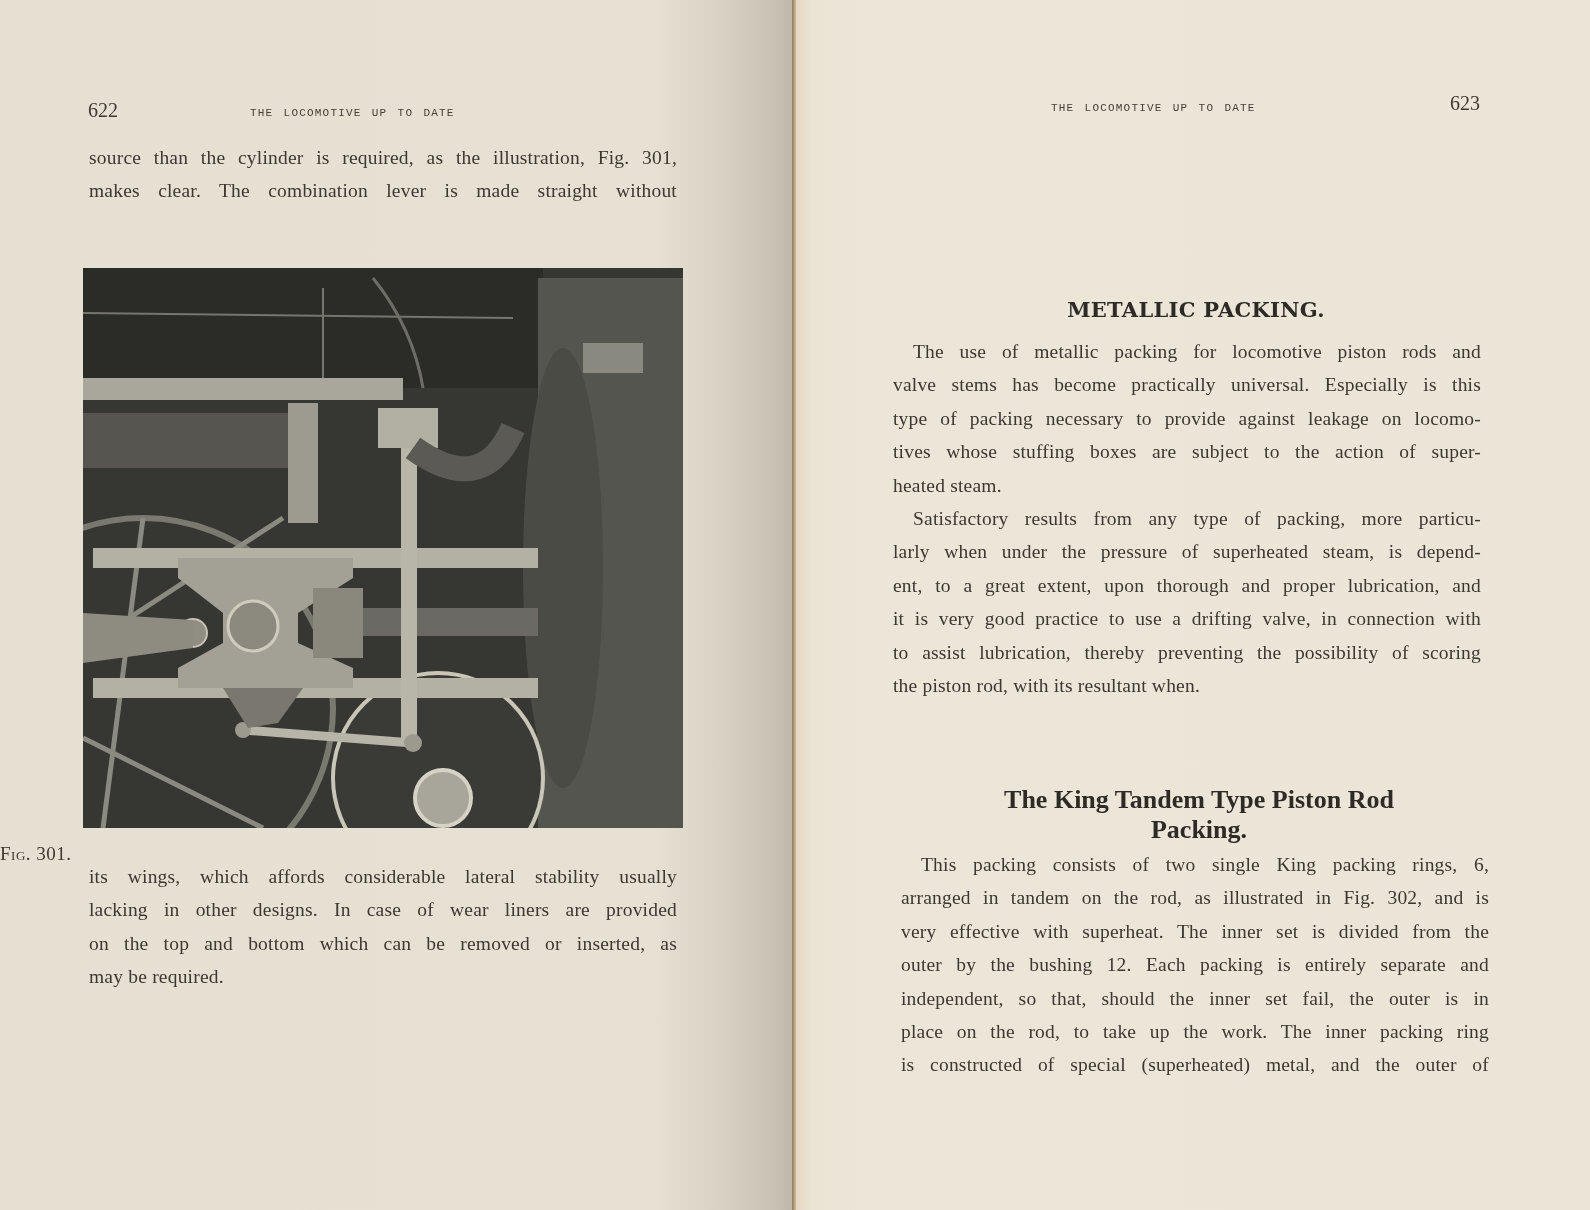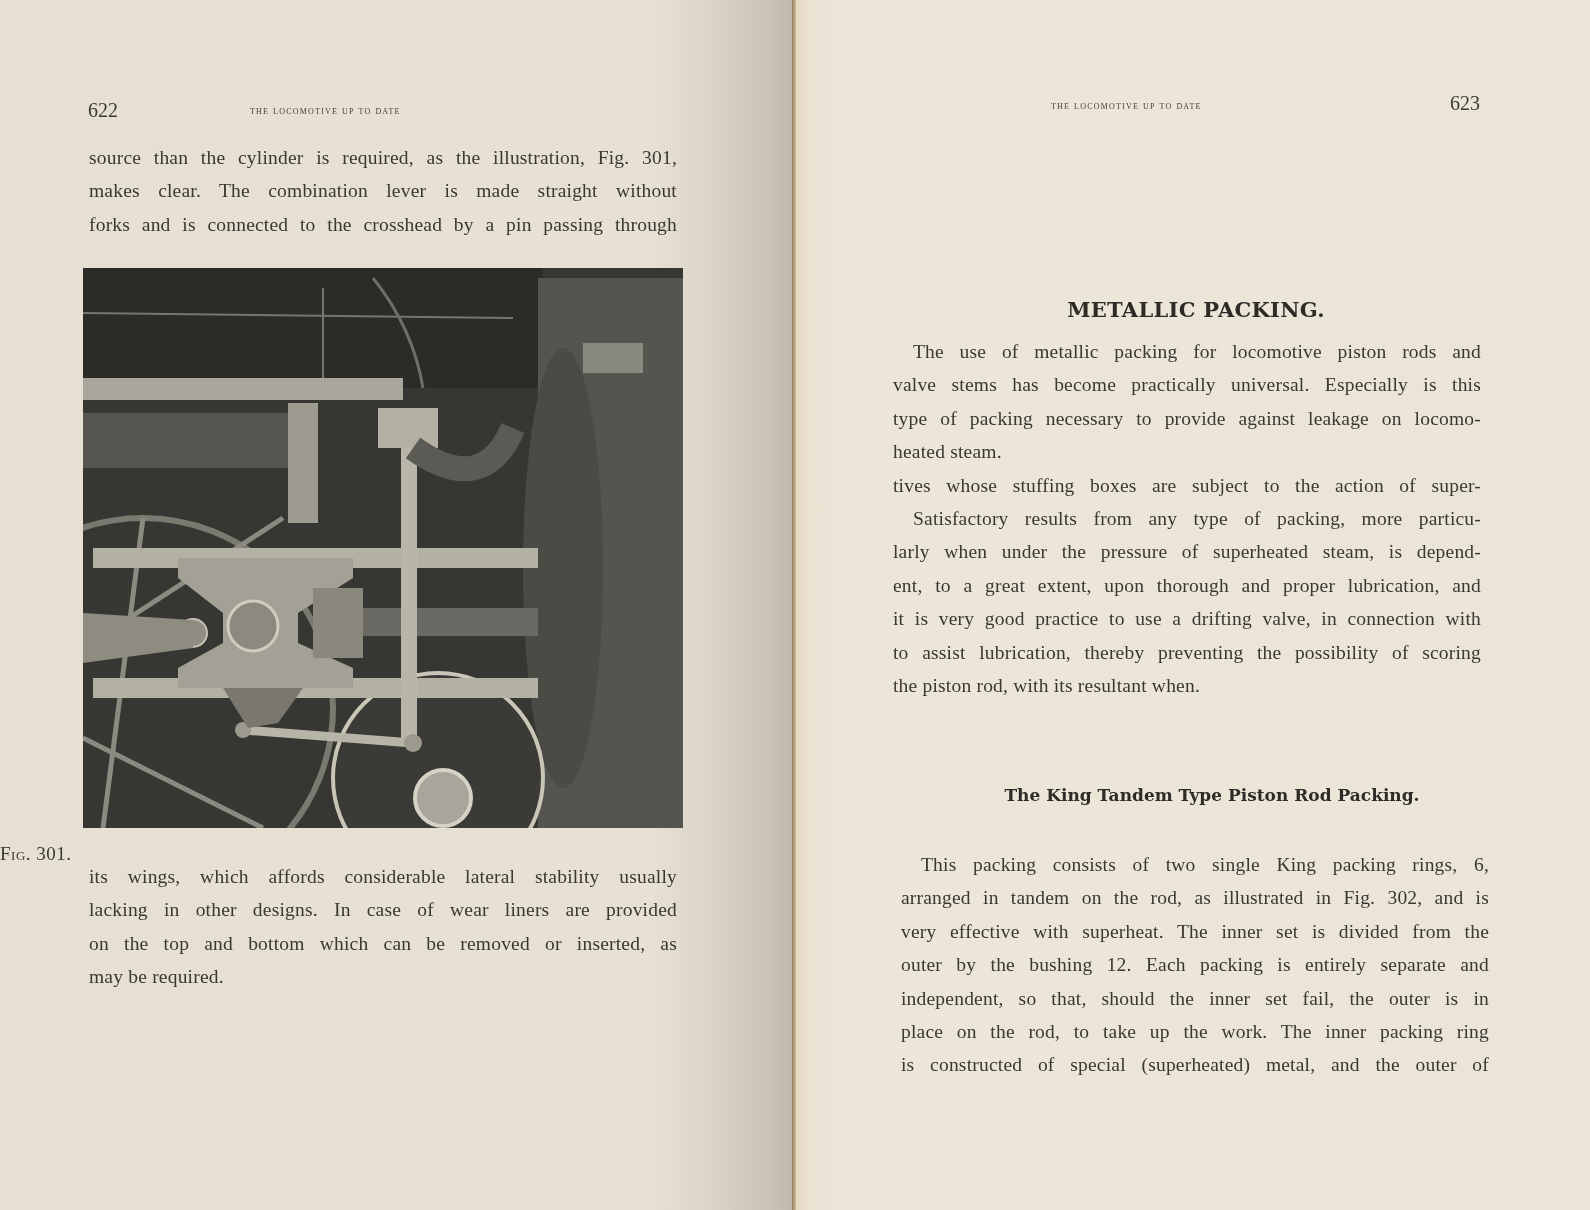--- a/index.html
+++ b/index.html
@@ -17,22 +17,22 @@
     }
     .page-right {
       left:796px; width:794px;
       background:linear-gradient(to right,#e4d8c2 0%,#ebe4d5 2%,#ece6d9 10%,#ebe5d8 100%);
     }
     .gutter {
       position:absolute; left:792px; top:0; width:6px; height:1210px;
       background:linear-gradient(to right,#8d7b5d,#c3ae88,#e3d5bc);
     }
     .running-head {
-      position:absolute; font-size:11px; letter-spacing:1.2px; color:#45403a;
-      font-variant:small-caps; text-transform:lowercase;
+      position:absolute; font-size:15px; letter-spacing:1.2px; color:#45403a;
+      font-variant:small-caps; text-transform:lowercase;font-family:Liberation Mono, monospace;
     }
     .folio { position:absolute; font-size:20px; color:#3d3933; }
     .body-text {
       position:absolute; font-size:19.5px; line-height:33.4px; text-align:justify;
       text-align-last:justify; color:#3b3731; letter-spacing:0.2px;
     }
     .body-text .para { display:block; }
     .last-line { text-align-last:left; }
     .photo {
       position:absolute; left:83px; top:268px; width:600px; height:560px;
@@ -57,21 +57,20 @@
 
 <div class="spread">
 
   <div class="page page-left">
     <div class="folio" style="left:88px;top:99px;">622</div>
     <div class="running-head" style="left:250px;top:104px;">THE LOCOMOTIVE UP TO DATE</div>
 
     <div class="body-text" style="left:89px;top:141px;width:588px;">
       <span class="para">source than the cylinder is required, as the illustration, Fig. 301,</span>
       <span class="para">makes clear.  The combination lever is made straight without</span>
-      <span class="para">forks and is connected to the crosshead by a pin passing through</span>
     </div>
 
     <div class="photo">
       <svg width="600" height="560" viewBox="0 0 600 560">
         <rect x="0" y="0" width="600" height="560" fill="#363632"></rect>
         <rect x="0" y="0" width="460" height="120" fill="#2b2b28"></rect>
         <line x1="0" y1="45" x2="430" y2="50" stroke="#77766e" stroke-width="2"></line>
         <line x1="240" y1="20" x2="240" y2="120" stroke="#77766e" stroke-width="2"></line>
         <path d="M290 10 Q330 60 340 120" stroke="#6e6d66" stroke-width="3" fill="none"></path>
 
@@ -130,31 +129,31 @@
   <div class="page page-right">
     <div class="running-head" style="left:255px;top:99px;">THE LOCOMOTIVE UP TO DATE</div>
     <div class="folio" style="left:654px;top:92px;">623</div>
 
     <div class="heading-bold" style="left:0;width:800px;top:297px;font-size:21px;letter-spacing:0.3px;">METALLIC PACKING.</div>
 
     <div class="body-text" style="left:97px;top:335px;width:588px;">
       <span class="para" style="padding-left:20px;">The use of metallic packing for locomotive piston rods and</span>
       <span class="para">valve stems has become practically universal.  Especially is this</span>
       <span class="para">type of packing necessary to provide against leakage on locomo-</span>
+      <span class="para">tives whose stuffing boxes are subject to the action of super-</span>
       <span class="para last-line">heated steam.</span>
-      <span class="para">tives whose stuffing boxes are subject to the action of super-</span>
       <span class="para" style="padding-left:20px;">Satisfactory results from any type of packing, more particu-</span>
       <span class="para">larly when under the pressure of superheated steam, is depend-</span>
       <span class="para">ent, to a great extent, upon thorough and proper lubrication, and</span>
       <span class="para">it is very good practice to use a drifting valve, in connection with</span>
       <span class="para">to assist lubrication, thereby preventing the possibility of scoring</span>
       <span class="para last-line">the piston rod, with its resultant when.</span>
     </div>
 
-    <div class="heading-bold" style="left:176px;width:480px;top:785px;font-size:17px;">The King Tandem Type Piston Rod Packing.</div>
+    <div class="heading-bold" style="left:163px;width:480px;top:785px;font-size:26px;font-family:Liberation Serif, serif;">The King Tandem Type Piston Rod Packing.</div>
 
     <div class="body-text" style="left:105px;top:848px;width:588px;">
       <span class="para" style="padding-left:20px;">This packing consists of two single King packing rings, 6,</span>
       <span class="para">arranged in tandem on the rod, as illustrated in Fig. 302, and is</span>
       <span class="para">very effective with superheat.  The inner set is divided from the</span>
       <span class="para">outer by the bushing 12.  Each packing is entirely separate and</span>
       <span class="para">independent, so that, should the inner set fail, the outer is in</span>
       <span class="para">place on the rod, to take up the work.  The inner packing ring</span>
       <span class="para">is constructed of special (superheated) metal, and the outer of</span>
     </div>

